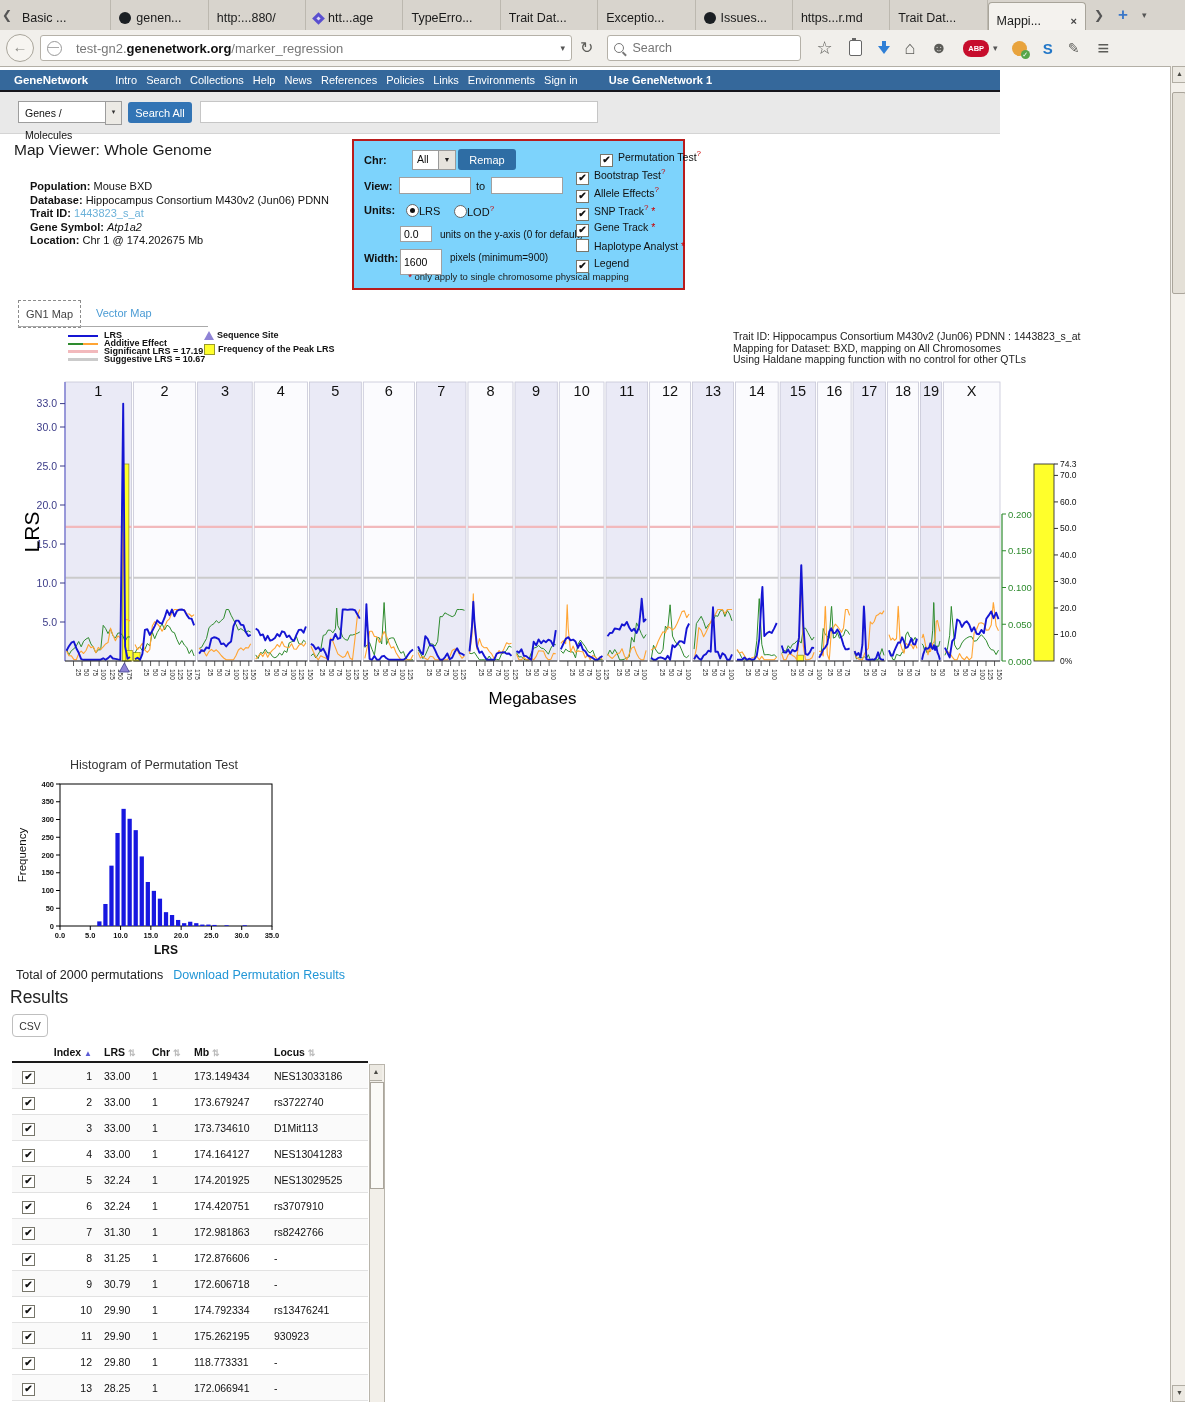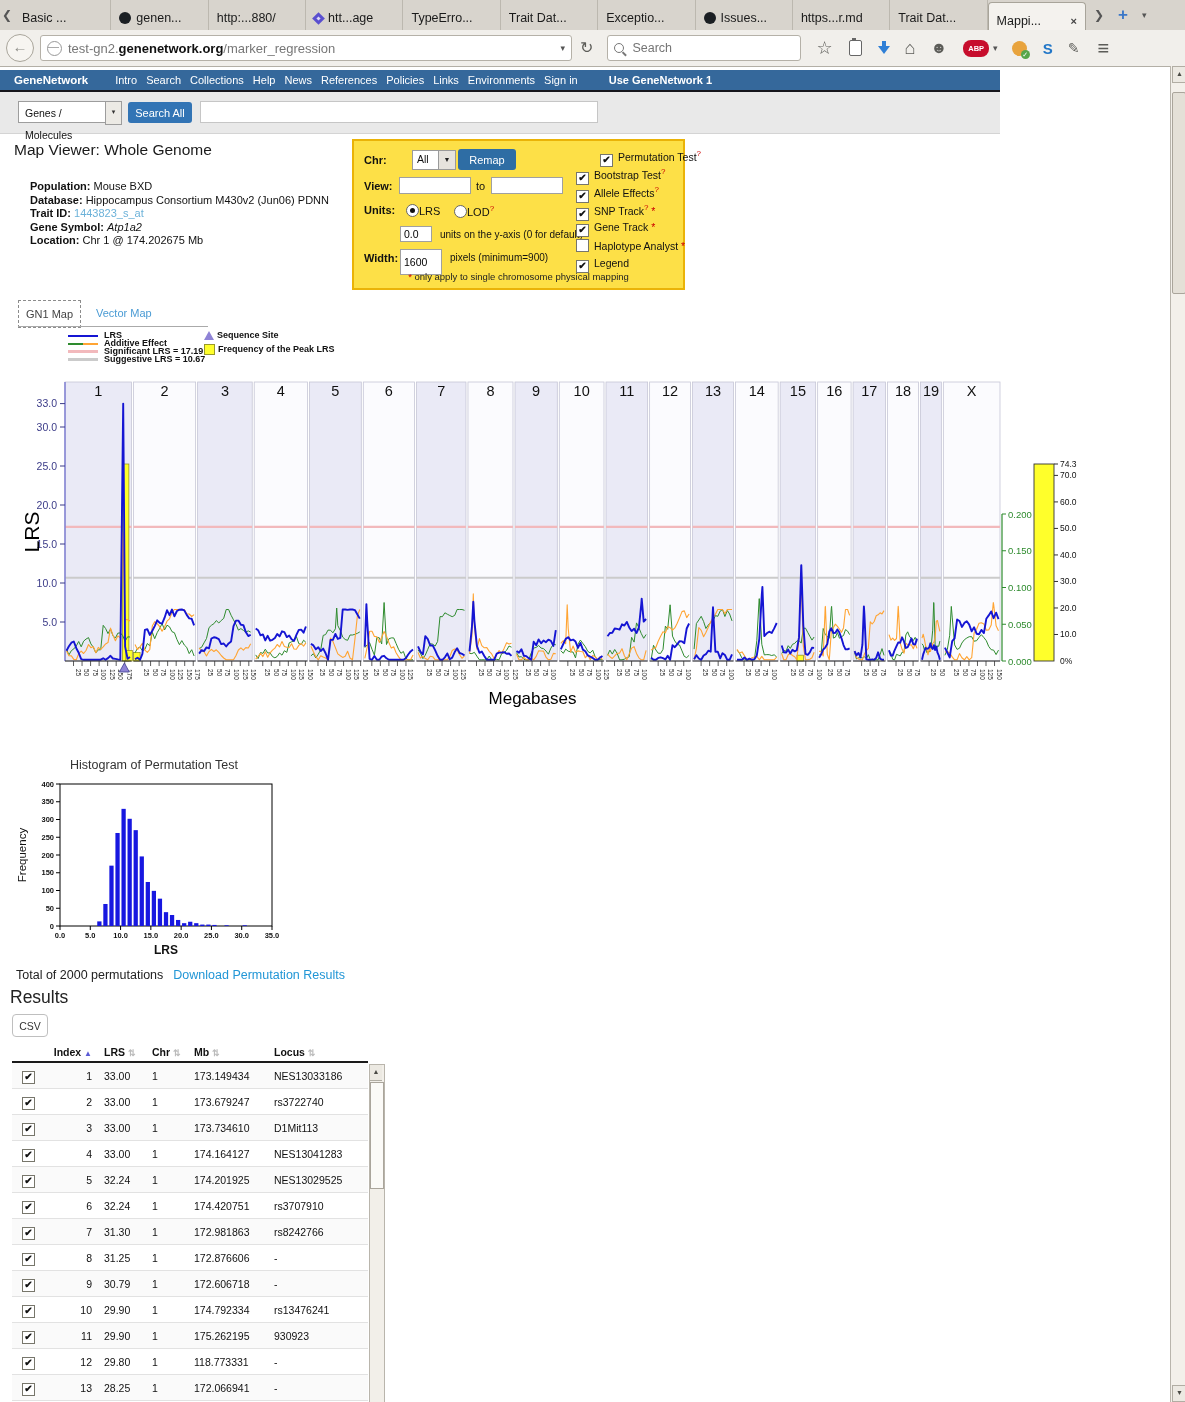--- a/index.html
+++ b/index.html
@@ -18,21 +18,21 @@
   .gh{width:12px;height:12px;border-radius:50%;background:#1b1f23;flex:0 0 auto}
   .ribbon{width:9px;height:9px;background:#5a4fcf;transform:rotate(45deg);flex:0 0 auto;position:relative}
   .ribbon::after{content:"";position:absolute;left:3px;top:3px;width:3px;height:3px;background:#dcd9f7}
   .tabright{display:flex;align-items:center;gap:14px;padding:0 8px;color:#555}
   .plus{color:#3c78c8;font-size:17px;font-weight:bold;line-height:28px}
 
   .toolbar{left:0;top:30px;width:1185px;height:36px;background:#f1efeb;border-bottom:1px solid #b3afa6;display:flex;align-items:center}
   .backbtn{width:26px;height:26px;border-radius:50%;border:1px solid #a9a59b;background:#f7f5f1;color:#8d8d88;
            text-align:center;line-height:24px;font-size:15px;margin-left:6px}
   .urlbar{width:518px;height:24px;background:#fff;border:1px solid #b5b1a8;border-radius:3px;margin-left:6px;
-          display:flex;align-items:center;font-size:13px;padding:0 6px;gap:6px}
+          display:flex;align-items:center;font-size:13px;padding:0 6px;gap:14px}
   .globe{width:13px;height:13px;border-radius:50%;border:1.3px solid #999;position:relative;flex:0 0 auto}
   .globe::after{content:"";position:absolute;left:0;top:5px;width:11px;height:1px;background:#aaa}
   .urltext{white-space:nowrap;overflow:hidden;flex:1 1 auto}
   .urlgray{color:#777}.urldark{color:#111;font-weight:bold}
   .searchbox{width:180px;height:24px;background:#fff;border:1px solid #b5b1a8;border-radius:3px;margin-left:14px;
              display:flex;align-items:center;padding:0 6px;gap:6px}
   .mag{width:8px;height:8px;border:1.5px solid #777;border-radius:50%;position:relative;flex:0 0 auto}
   .mag::after{content:"";position:absolute;width:5px;height:1.5px;background:#777;transform:rotate(45deg);right:-4px;bottom:-2px}
   .searchbox input{border:none;outline:none;flex:1;font-size:12.5px;font-family:inherit;color:#333;background:transparent}
   .tbicon{margin-left:15px;color:#5c5c58;font-size:16px;line-height:16px}
@@ -69,21 +69,21 @@
   .biginput{position:absolute;left:200px;top:9px;width:398px;height:22px;border:1px solid #c6c6c6;background:#fff;box-sizing:border-box}
 
   
   .pgtitle{left:14px;top:141px;font-size:15.5px;color:#1a1a1a}
   .info{left:30px;top:180px;font-size:11px;line-height:13.5px}
   .info b{font-weight:bold}
   .info .link{color:#6cb2d9}
   .info .italic{font-style:italic}
 
   
-  .ctrl{left:352px;top:139px;width:329px;height:147px;border:2px solid #eab308;background:#fde047;font-size:11px}
+  .ctrl{left:352px;top:139px;width:329px;height:147px;border:2px solid #b91c1c;background:#7dd3fc;font-size:11px}
   .ctrl .lbl{position:absolute;font-weight:bold}
   .inp{border:1px solid #a0a0a0;background:#fff;position:absolute;font-size:10.5px;font-family:inherit;padding:1px 3px;box-sizing:border-box}
   .remap{position:absolute;left:104px;top:8px;width:58px;height:21px;background:#2e6da4;color:#fff;border:none;border-radius:3px;font-size:11px;font-family:inherit}
   .allbox{position:absolute;left:58px;top:9px;width:26px;height:18px;border:1px solid #9a9a9a;font-size:10.5px;line-height:17px;padding-left:4px;background:#fff}
   .allbtn{position:absolute;left:84px;top:9px;width:16px;height:18px;background:#e6e3dd;border:1px solid #9a9a9a;text-align:center;font-size:7px;line-height:17px;color:#222}
   .radio{display:inline-block;width:11px;height:11px;border:1px solid #666;border-radius:50%;vertical-align:-2px;position:relative;background:#fff}
   .radio.sel::after{content:"";position:absolute;left:2.5px;top:2.5px;width:5px;height:5px;border-radius:50%;background:#111}
   .qmark{color:#cc0000;font-size:8px;vertical-align:super}
   .rstar{color:#cc0000}
   .cbrow{position:absolute;left:222px;font-size:10.5px;height:14px;white-space:nowrap}
@@ -278,20 +278,25 @@
   <div class="abs legline" style="top:343px;height:1.5px;background:linear-gradient(90deg,#2e8b2e 0 50%,#ffa433 50% 100%)"></div>
   <div class="abs leg legtxt" style="top:339px">Additive Effect</div>
   <div class="abs legline" style="top:350px;height:3px;background:#f2b9bc"></div>
   <div class="abs leg legtxt" style="top:347px">Significant LRS = 17.19</div>
   <div class="abs legline" style="top:358px;height:3px;background:#cbcbcb"></div>
   <div class="abs leg legtxt" style="top:355px">Suggestive LRS = 10.67</div>
   <div class="abs tri" style="left:204px;top:331px"></div>
   <div class="abs leg" style="left:217px;top:331px">Sequence Site</div>
   <div class="abs ysq" style="left:204px;top:344px"></div>
   <div class="abs leg" style="left:218px;top:345px">Frequency of the Peak LRS</div>
+  <div class="abs tinfo">
+    <div>Trait ID: Hippocampus Consortium M430v2 (Jun06) PDNN : 1443823_s_at</div>
+    <div>Mapping for Dataset: BXD, mapping on All Chromosomes</div>
+    <div>Using Haldane mapping function with no control for other QTLs</div>
+  </div>
 
   <svg id="genome-svg" class="abs" style="left:25px;top:374px" width="1060" height="336">
       <rect x="40" y="8" width="66.53290224419932" height="279" fill="#eaeaf6" stroke="#c6c6d6" stroke-width="0.8"></rect>
       <text x="73.26645112209965" y="22" font-size="14.5" fill="#111" font-family="Liberation Sans, sans-serif" text-anchor="middle">1</text>
       <line x1="40" y1="152.918" x2="106.53290224419932" y2="152.918" stroke="#f2b9bc" stroke-width="2.2"></line>
       <line x1="40" y1="203.774" x2="106.53290224419932" y2="203.774" stroke="#cbcbcb" stroke-width="2.2"></line>
       <rect x="108.53290224419932" y="8" width="62.09737542791936" height="279" fill="#fbfbfe" stroke="#c6c6d6" stroke-width="0.8"></rect>
       <text x="139.581589958159" y="22" font-size="14.5" fill="#111" font-family="Liberation Sans, sans-serif" text-anchor="middle">2</text>
       <line x1="108.53290224419932" y1="152.918" x2="170.63027767211867" y2="152.918" stroke="#f2b9bc" stroke-width="2.2"></line>
       <line x1="108.53290224419932" y1="203.774" x2="170.63027767211867" y2="203.774" stroke="#cbcbcb" stroke-width="2.2"></line>

